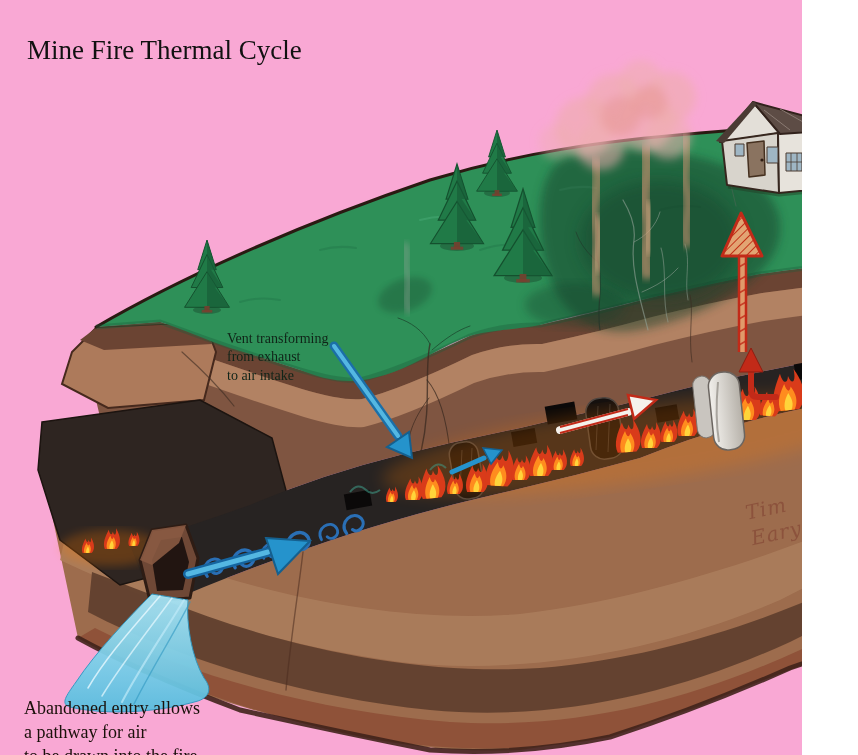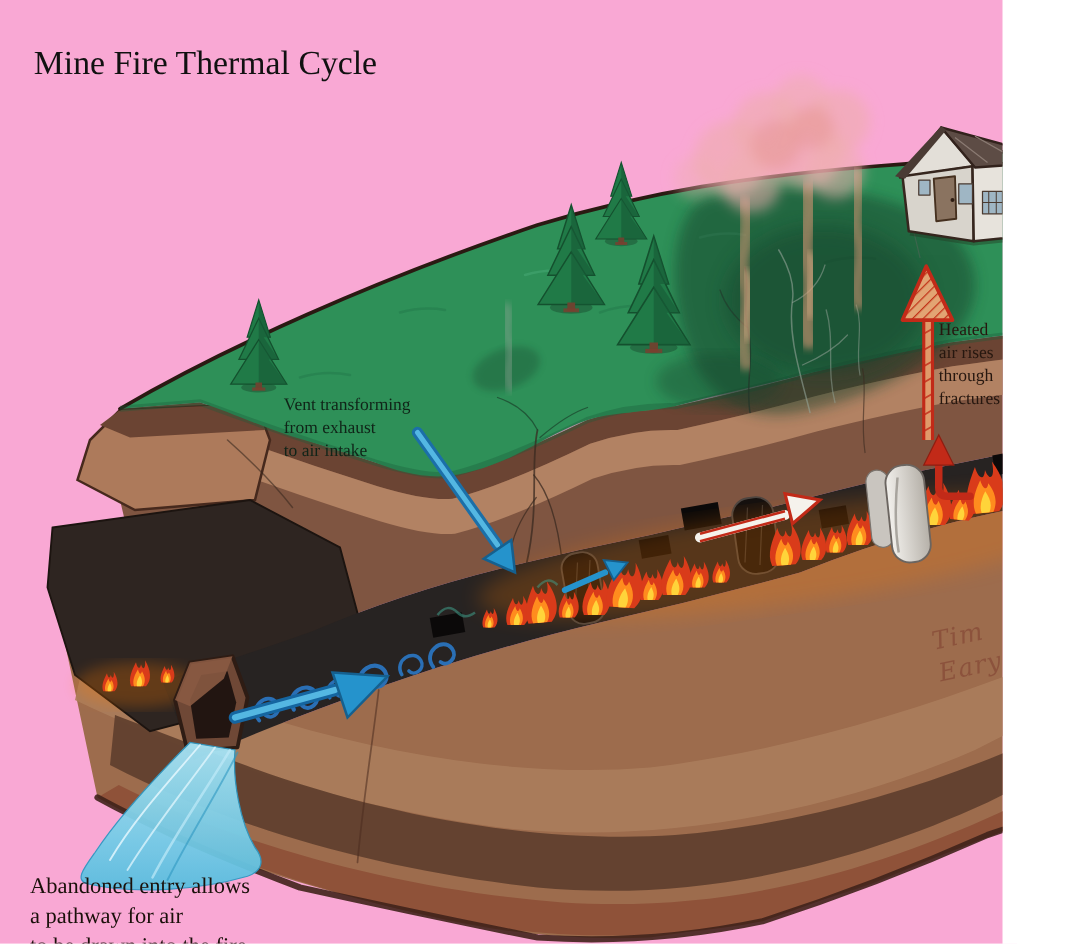--- a/index.html
+++ b/index.html
@@ -269,22 +269,20 @@
   </g>
   <g>
     <path d="M742.5,352 L742.5,254" stroke="#e09a6a" stroke-width="6"></path>
     <path d="M739,352 L739,254 M746,352 L746,254" stroke="#c22a18" stroke-width="2.5"></path>
     <path d="M739,345 L746,341 M739,332 L746,328 M739,319 L746,315 M739,306 L746,302 M739,293 L746,289 M739,280 L746,276 M739,267 L746,263" stroke="#c22a18" stroke-width="1.5" opacity="0.8"></path>
     <polygon points="722,256 762,256 741,213" fill="url(#hatch)" stroke="#c22a18" stroke-width="3" stroke-linejoin="round"></polygon>
   </g>
 </svg>
 
 <div class="label title" style="left:27px;top:33px">Mine Fire Thermal Cycle</div>
-<div class="label ann" style="left:751px;top:256px;color:#26170f">Heated air rises
-through fractures</div>
-<div class="label ann" style="left:227px;top:316px;color:#102418">Vent transforming
+<div class="label ann" style="left:227px;top:330px;color:#102418">Vent transforming
 from exhaust
 to air intake</div>
 <div class="label ann" style="left:24px;top:697px;font-size:18px;color:#1a100a">Abandoned entry allows
 a pathway for air
 to be drawn into the fire</div>
 <div class="label sig" style="left:748px;top:494px">Tim Eary</div>
 </div>
 
 </body></html>

